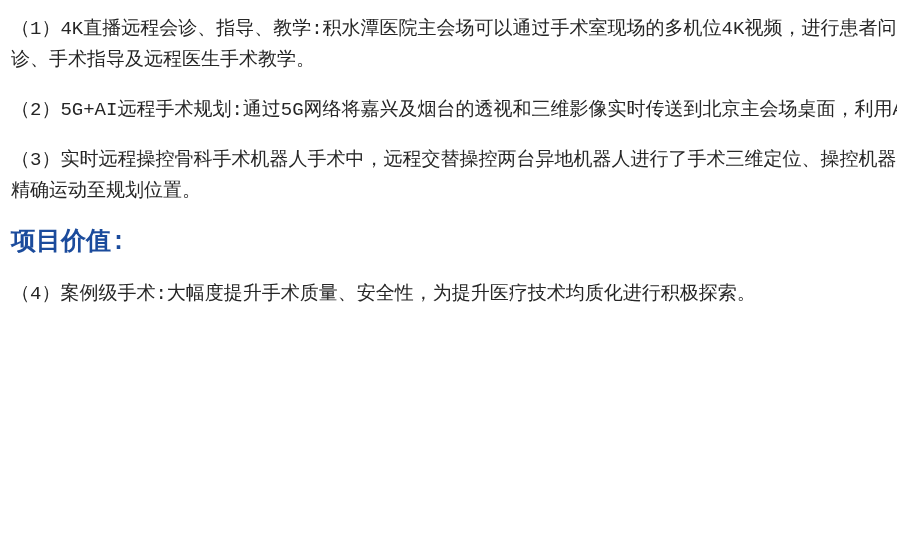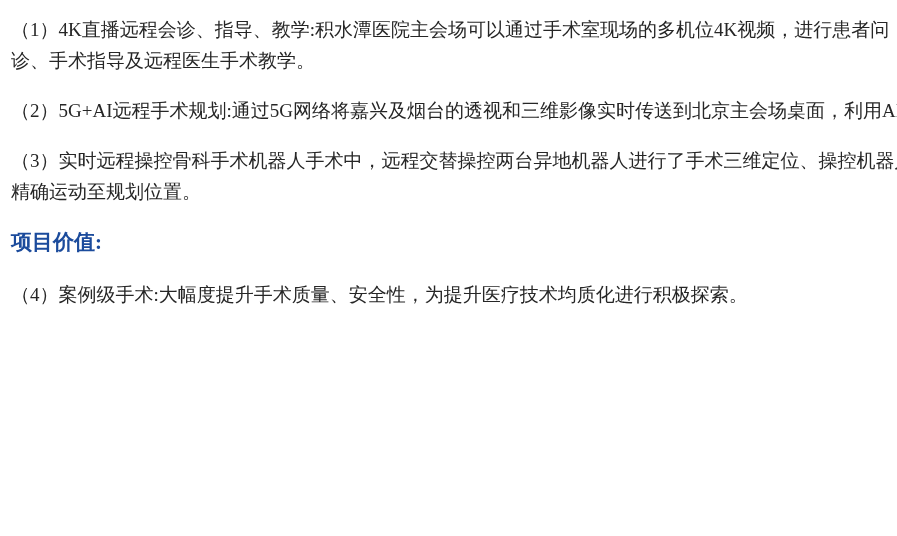--- a/index.html
+++ b/index.html
@@ -8,35 +8,35 @@
     background: #ffffff;
   }
   .page {
     position: relative;
     width: 897px;
     height: 536px;
     box-sizing: border-box;
     padding: 14px 12px 0 11px;
     overflow: hidden;
     background: #ffffff;
-    font-family: Liberation Serif, serif;
+    font-family: Liberation Mono, monospace;
     color: #262626;
   }
   .para {
     margin: 0 0 19px 0;
   }
   .line {
     font-size: 19px;
     line-height: 31px;
     white-space: nowrap;
     letter-spacing: 0px;
   }
   .heading {
     margin: 18px 0 20px 0;
-    font-size: 21px;
+    font-size: 25px;
     line-height: 33px;
     font-weight: bold;
     color: #1b4b9c;
     white-space: nowrap;
   }
 </style>
 </head>
 <body>
 
 <div class="page" style="background: rgb(255, 255, 255); color: rgb(38, 38, 38);">

